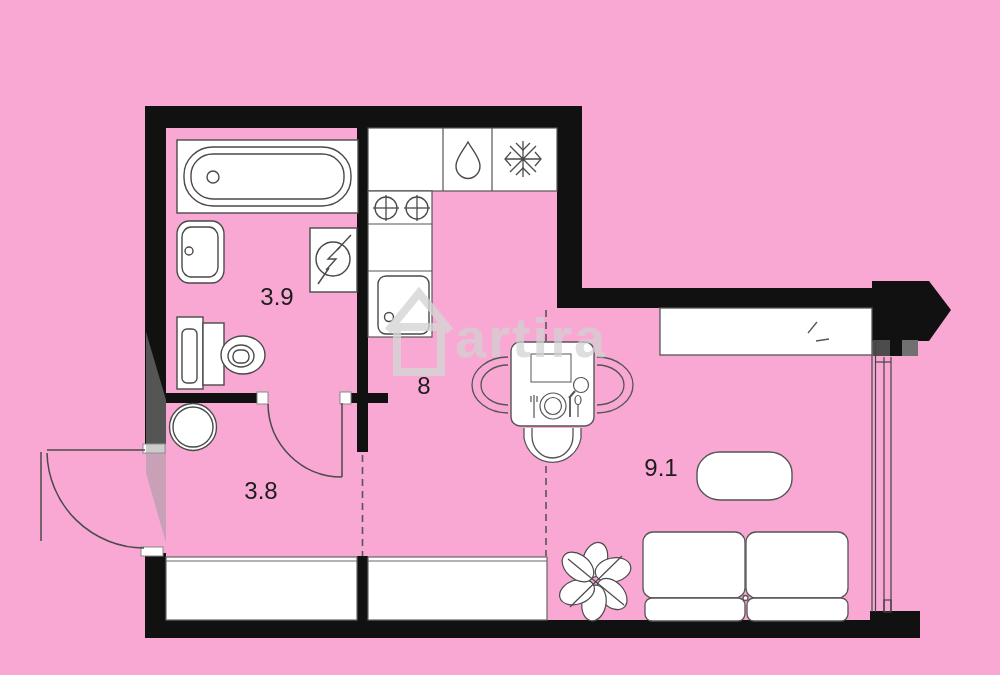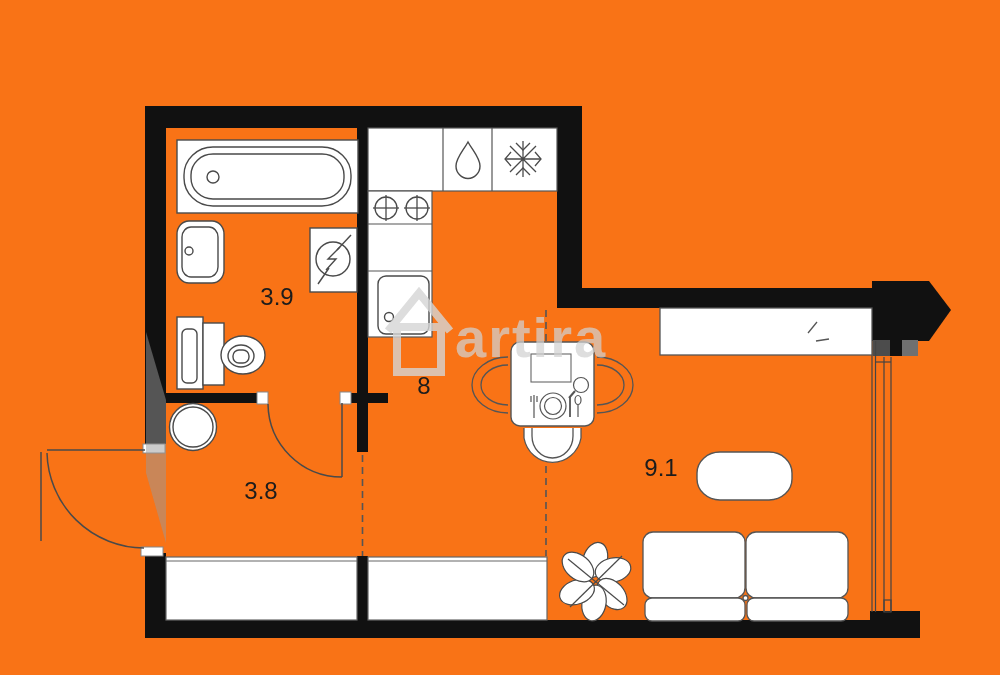--- a/index.html
+++ b/index.html
@@ -1,16 +1,16 @@
 <!DOCTYPE html>
 <html><head>
 <meta charset="utf-8">
 <style>
   html,body{margin:0;padding:0;background:#ffffff;}
-  .canvas{position:relative;width:1000px;height:675px;background:#f97316;overflow:hidden;
+  .canvas{position:relative;width:1000px;height:675px;background:#f9a8d4;overflow:hidden;
           font-family:"Liberation Sans", sans-serif;}
   svg{display:block;}
   .room-label{font-family:"Liberation Sans", sans-serif;font-size:24px;fill:#1c1c1c;}
   .wm-text{font-family:"Liberation Sans", sans-serif;font-size:56px;font-weight:bold;
            letter-spacing:2px;fill:#d2d2d2;opacity:.72;}
 </style>
 </head>
 <body>
 
 <div class="canvas">

